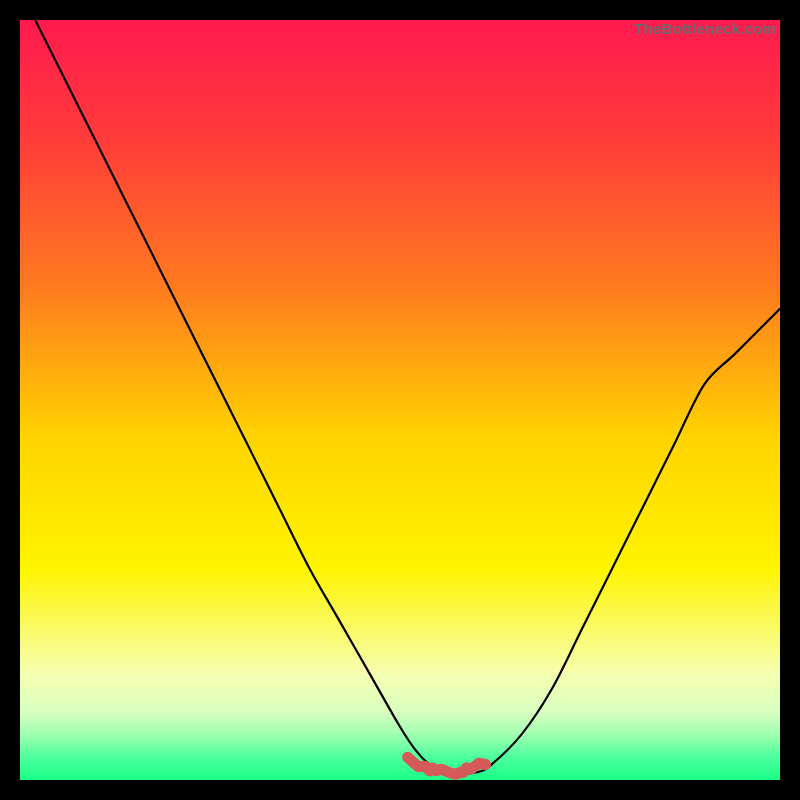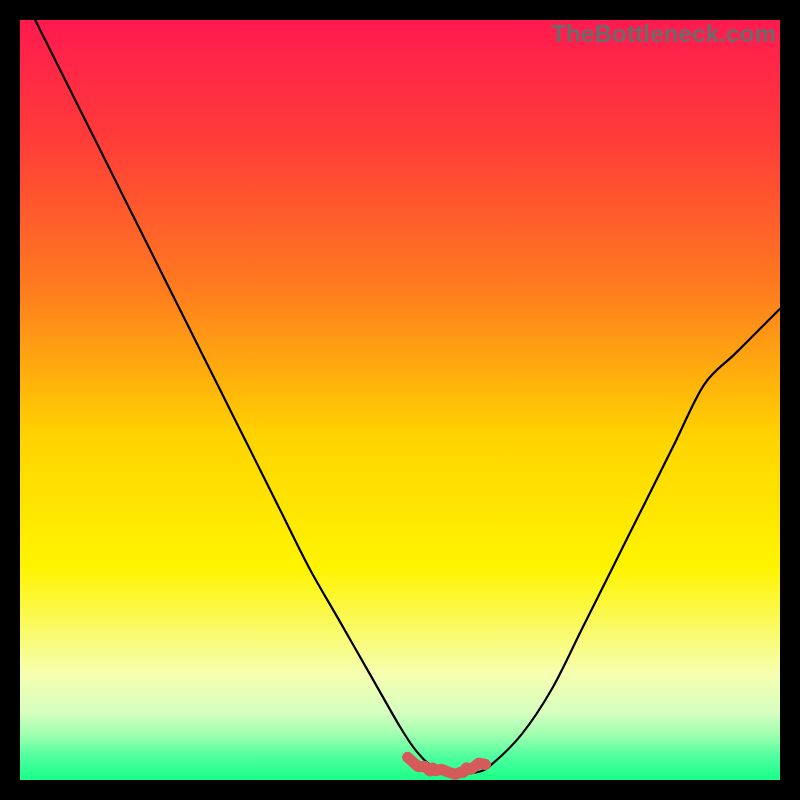--- a/index.html
+++ b/index.html
@@ -20,21 +20,21 @@
   }
   .gradient-bg {
     position: absolute;
     inset: 0;
   }
   .watermark {
     position: absolute;
     top: 0px;
     right: 4px;
     font-family: Arial, Helvetica, sans-serif;
-    font-size: 24px;
+    font-size: 15px;
     font-weight: 600;
     color: #6b6b6b;
     letter-spacing: 0.2px;
   }
   svg.curve {
     position: absolute;
     inset: 0;
   }
 </style>
 </head>

